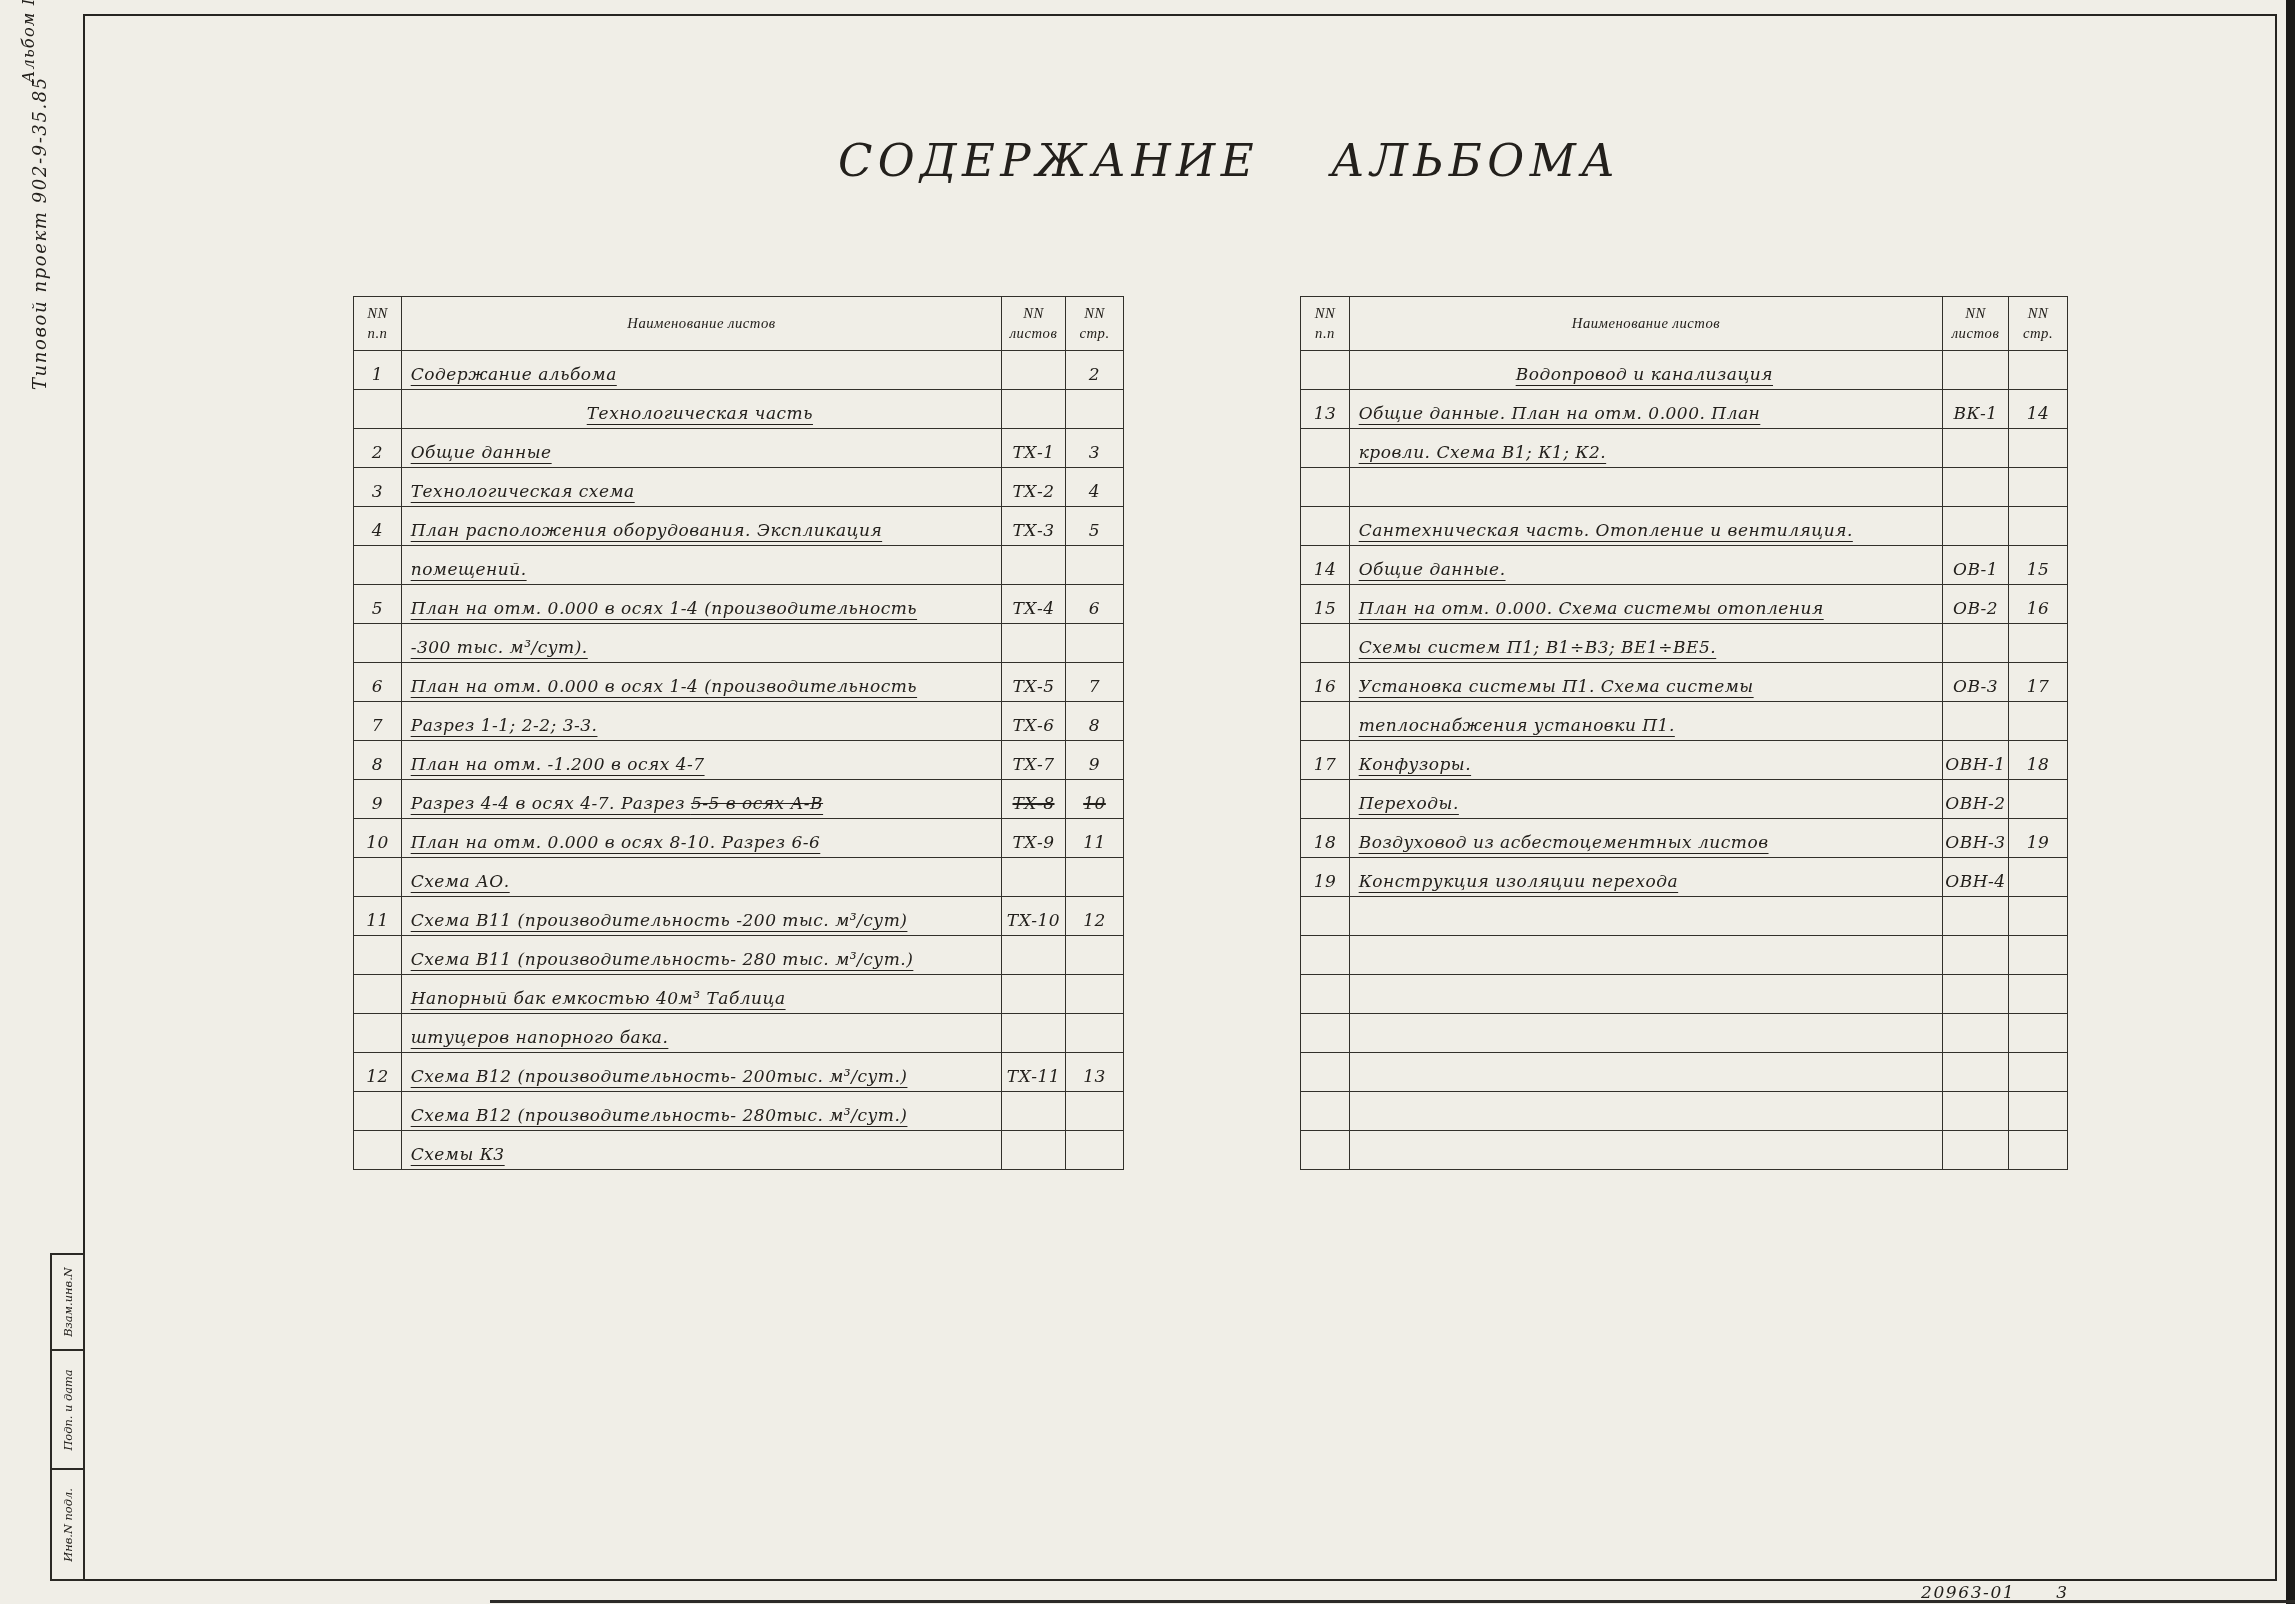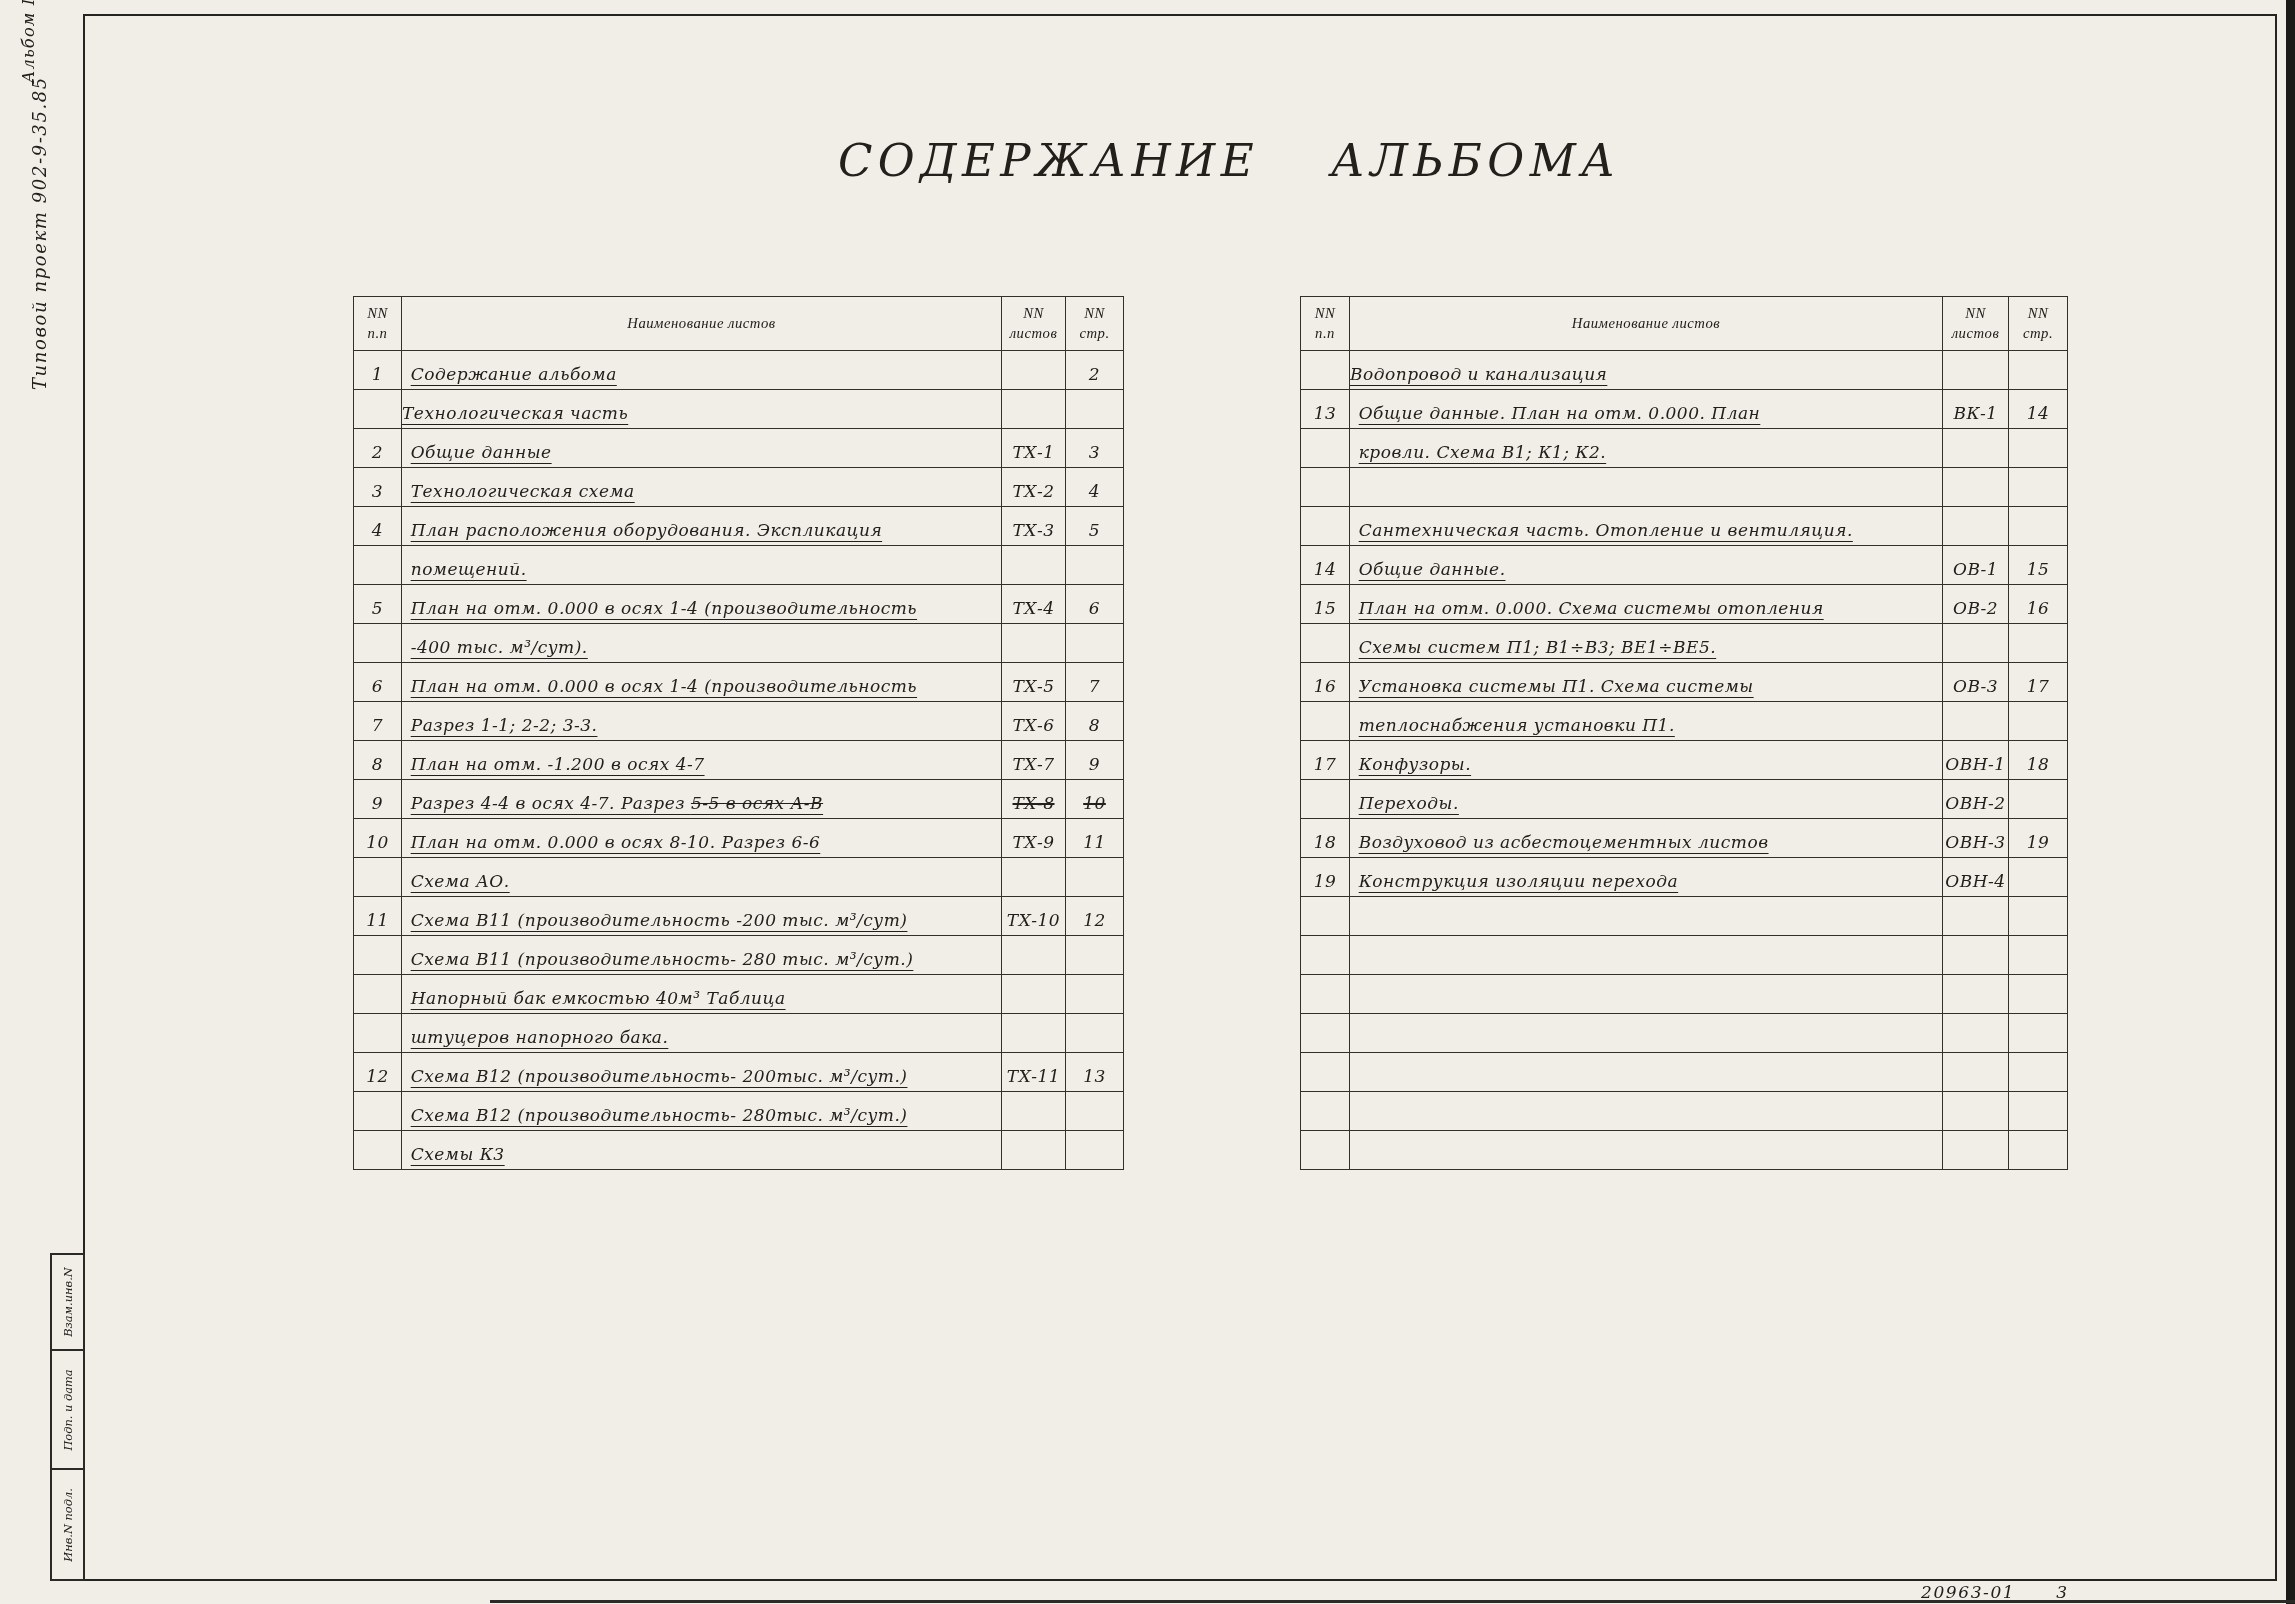--- a/index.html
+++ b/index.html
@@ -25,21 +25,21 @@
     font-size:17px; letter-spacing:0.5px; border:1.6px solid #2b2925;
     background:transparent;
   }
   .toc td, .toc th { border:1.1px solid #32302b; overflow:hidden; white-space:nowrap; font-weight:normal; }
   .toc thead tr { height:54px;font-family:Liberation Serif, serif; }
   .toc thead th { font-size:14.7px; text-align:center; vertical-align:middle; line-height:1.3; font-style:italic; }
   .toc tbody tr { height:39px; }
   .toc tbody td { vertical-align:bottom; padding-bottom:5.4px; }
   .c-num   { text-align:center; }
   .c-name  { text-align:left; padding-left:8.7px; padding-right:3.3px; }
-  .c-name.center { text-align:left; padding-left:0;margin-top:32px; }
+  .c-name.center { text-align:center; padding-left:0;margin-top:32px; }
   .c-sheet { text-align:center; }
   .c-page  { text-align:center; }
   .u { text-decoration:underline; text-underline-offset:4.9px; text-decoration-thickness:1.1px; }
   .strike { text-decoration:line-through; text-decoration-thickness:1.6px; }
   span.u.strike { text-decoration:underline line-through; text-underline-offset:4.9px; }
   #left-table  { left:353px;  top:296px; width:770px; }
   #right-table { left:1300px; top:296px; width:768px; }
   
   .v { position:absolute; transform-origin:0 0; transform:rotate(-90deg); white-space:nowrap; }
   #album-label   { left:18.5px; top:83px; font-size:16.3px; letter-spacing:1.1px; }
@@ -143,21 +143,21 @@
         <td class="c-page"></td>
       </tr>
       <tr>
         <td class="c-num">5</td>
         <td class="c-name"><span class="u">План на отм. 0.000 в осях 1-4 (производительность</span></td>
         <td class="c-sheet"><span>ТХ-4</span></td>
         <td class="c-page"><span>6</span></td>
       </tr>
       <tr>
         <td class="c-num"></td>
-        <td class="c-name"><span class="u">-400 тыс. м³/сут).</span></td>
+        <td class="c-name"><span class="u">-300 тыс. м³/сут).</span></td>
         <td class="c-sheet"></td>
         <td class="c-page"></td>
       </tr>
       <tr>
         <td class="c-num">6</td>
         <td class="c-name"><span class="u">План на отм. 0.000 в осях 1-4 (производительность</span></td>
         <td class="c-sheet"><span>ТХ-5</span></td>
         <td class="c-page"><span>7</span></td>
       </tr>
       <tr>

